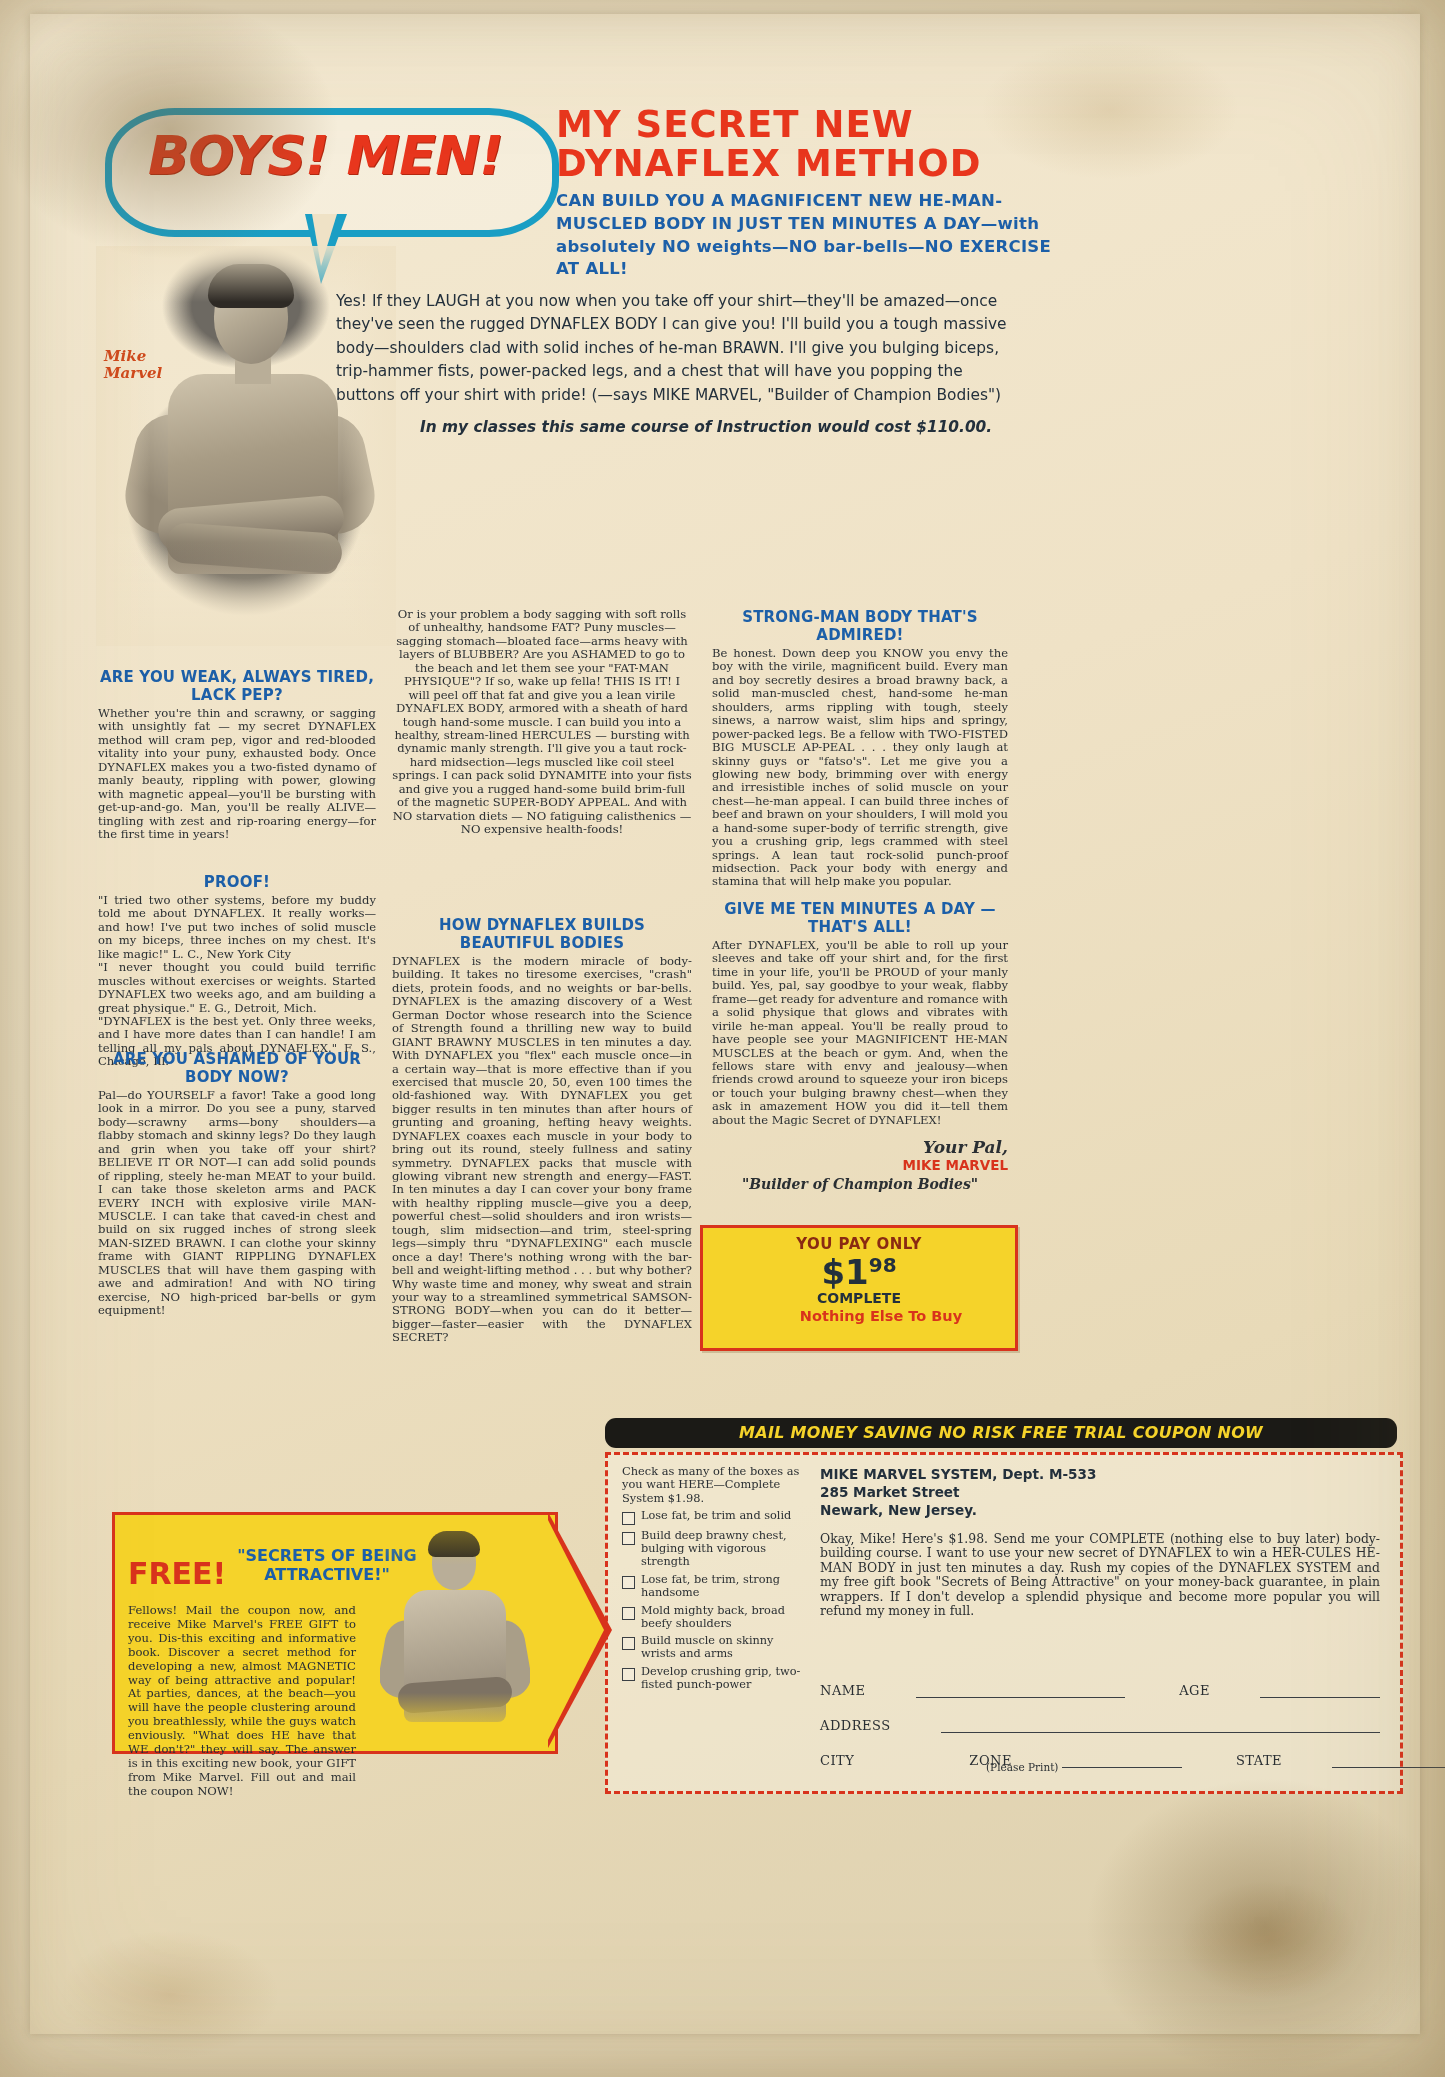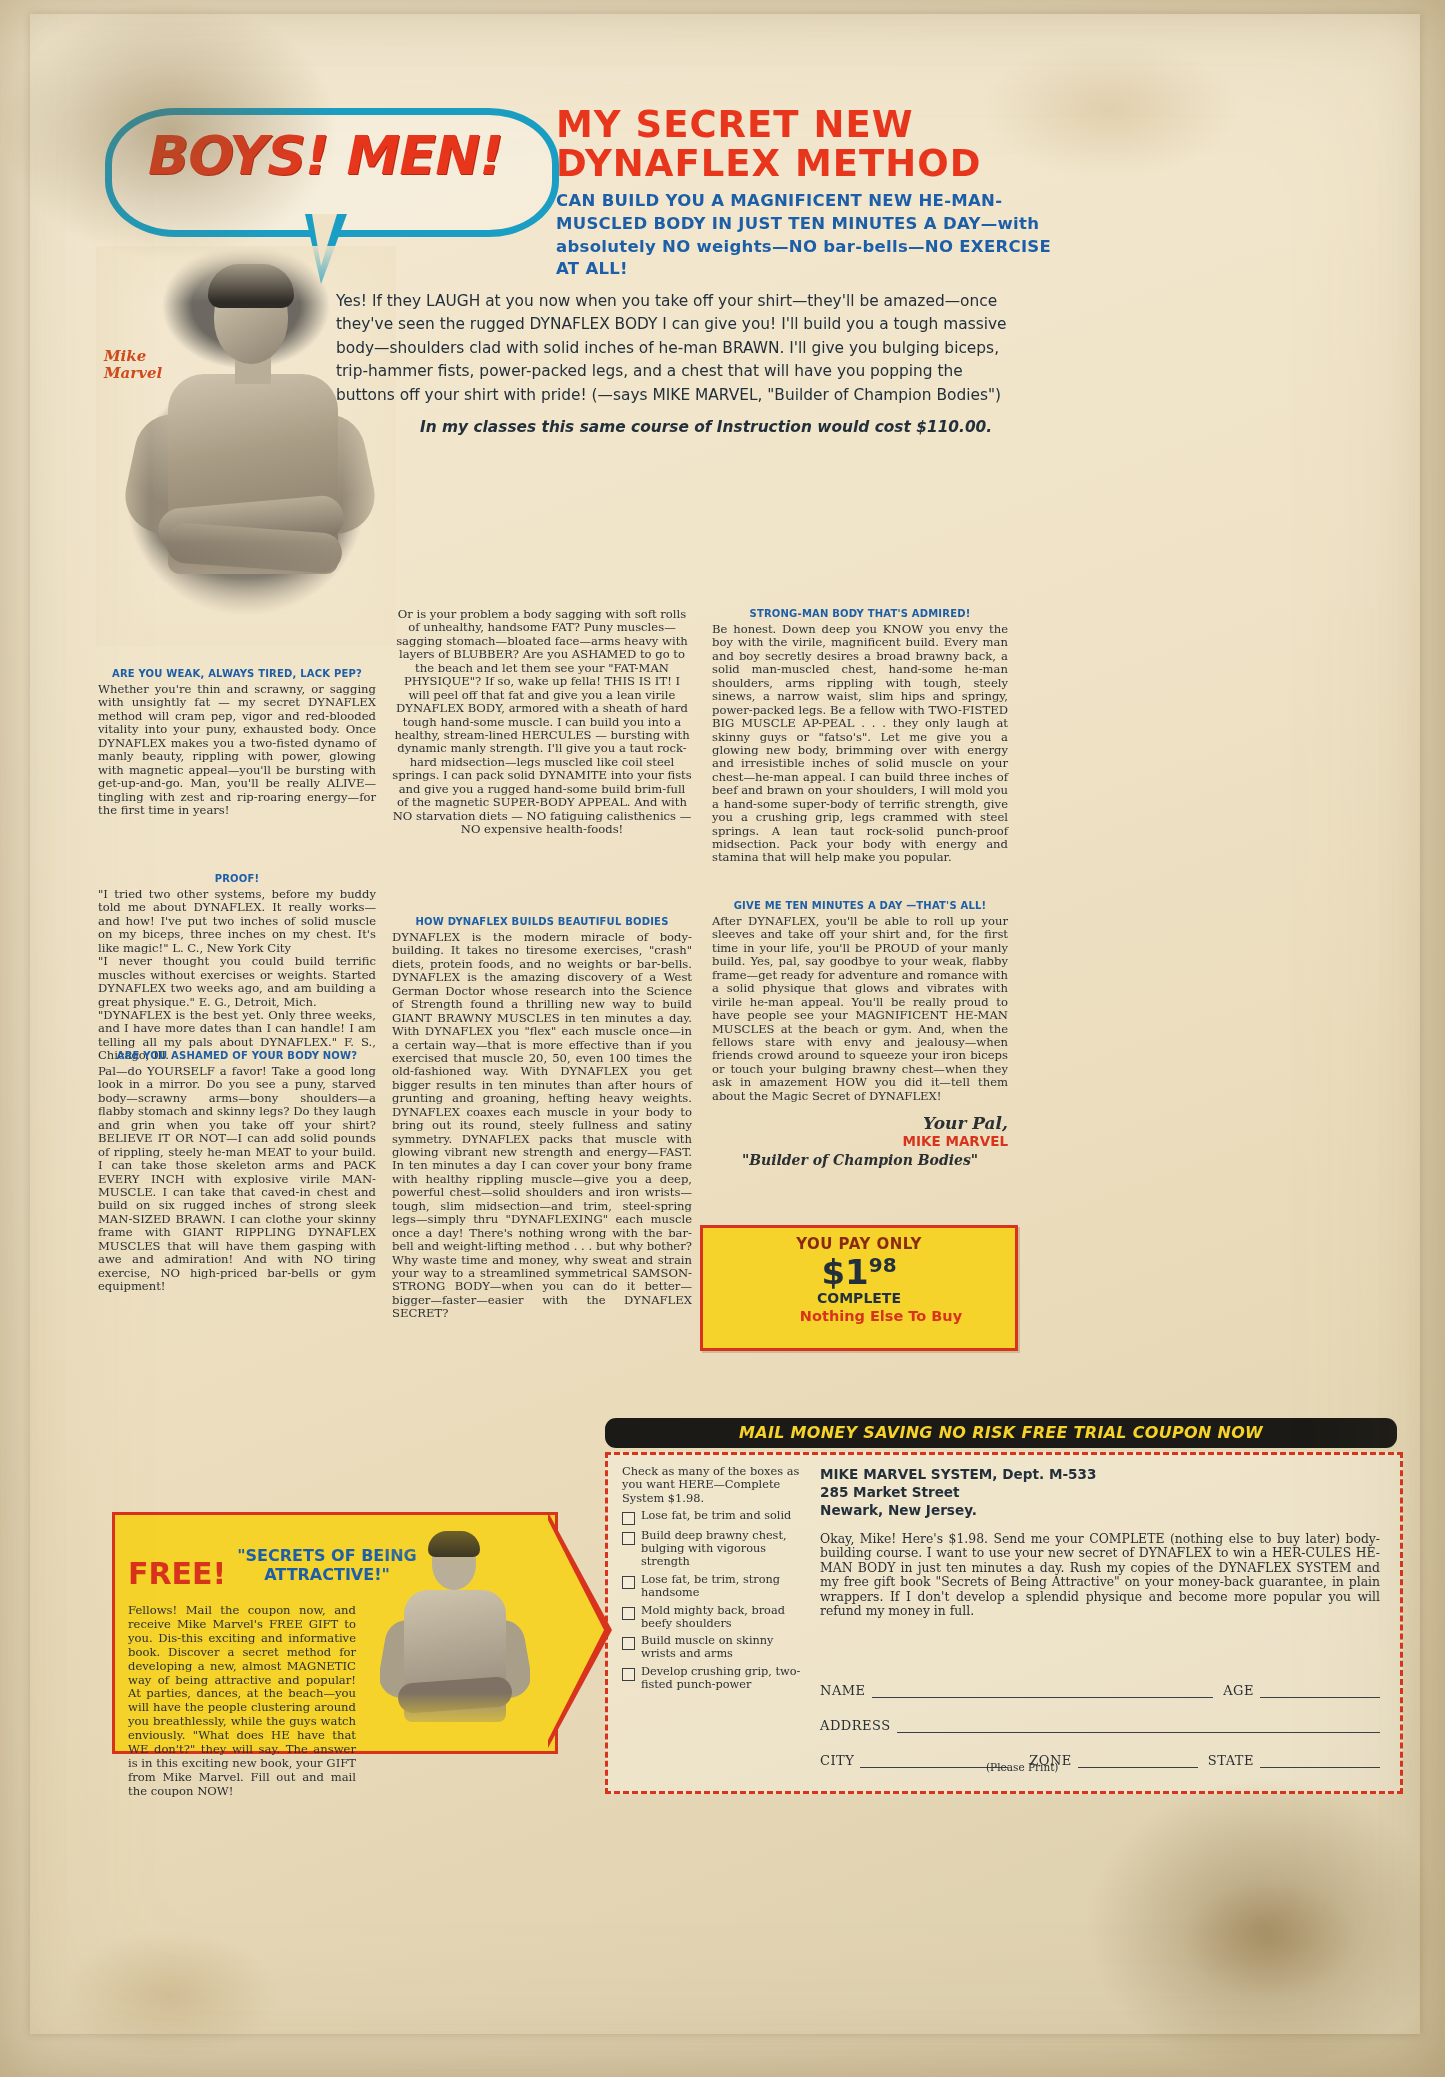--- a/index.html
+++ b/index.html
@@ -134,21 +134,21 @@
       linear-gradient(to bottom, rgba(239,226,198,.9) 0%, rgba(239,226,198,0) 14%, rgba(239,226,198,0) 74%, rgba(239,226,198,.97) 100%);
   }
   .mike-label{
     position:absolute;left:104px;top:348px;width:90px;
     font-family:"DejaVu Serif", serif;font-weight:bold;font-style:italic;font-size:15px;
     color:#cf4a1c;line-height:1.15;
   }
 
   
   .sec-head{
-    font-family:"DejaVu Sans", sans-serif;font-weight:bold;font-size:10px;
+    font-family:"DejaVu Sans", sans-serif;font-weight:bold;font-size:15px;
     color:#1c5fa8;letter-spacing:.2px;line-height:1.2;text-align:center;
   }
   .body-txt{
     font-family:"DejaVu Serif", serif;font-size:11.6px;line-height:1.16;
     color:#2a2f33;text-align:justify;
   }
 
   .colA{position:absolute;left:98px;width:278px;}
   .colB{position:absolute;left:392px;width:300px;}
   .colC{position:absolute;left:712px;width:296px;}
@@ -213,21 +213,21 @@
   }
   .cr-addr{
     font-family:"DejaVu Sans", sans-serif;font-weight:bold;font-size:13.6px;line-height:1.34;color:#23303c;
   }
   .cr-body{
     margin-top:12px;
     font-family:"DejaVu Serif", serif;font-size:12.4px;line-height:1.17;color:#2a2f33;text-align:justify;
   }
   .fields{position:absolute;left:212px;top:228px;width:560px;
     font-family:"DejaVu Serif", serif;font-size:13px;color:#2a2f33;}
-  .f-row{display:flex;align-items:flex-end;margin-bottom:20px;}
+  .f-row{display:flex;align-items:flex-end;margin-bottom:20px;gap:44px;}
   .f-lab{white-space:nowrap;margin-right:6px;letter-spacing:.5px;}
   .f-line{flex:1;border-bottom:1.2px solid #3a3f44;height:14px;}
   .f-line.short{flex:0 0 120px;}
   .please{
     position:absolute;left:378px;top:306px;
     font-family:"DejaVu Serif", serif;font-size:10.5px;color:#2a2f33;
   }
 
   
   .freebox{

